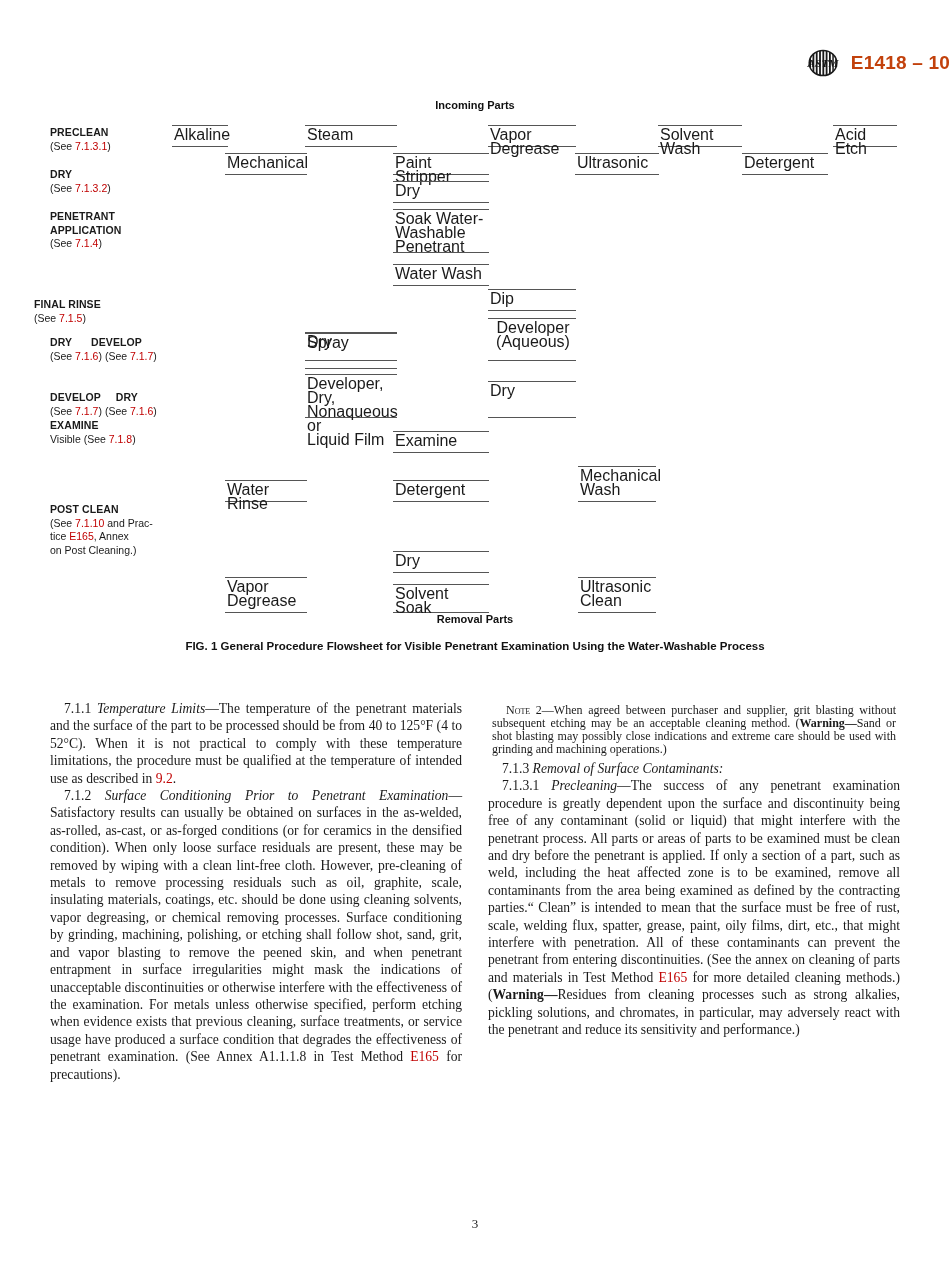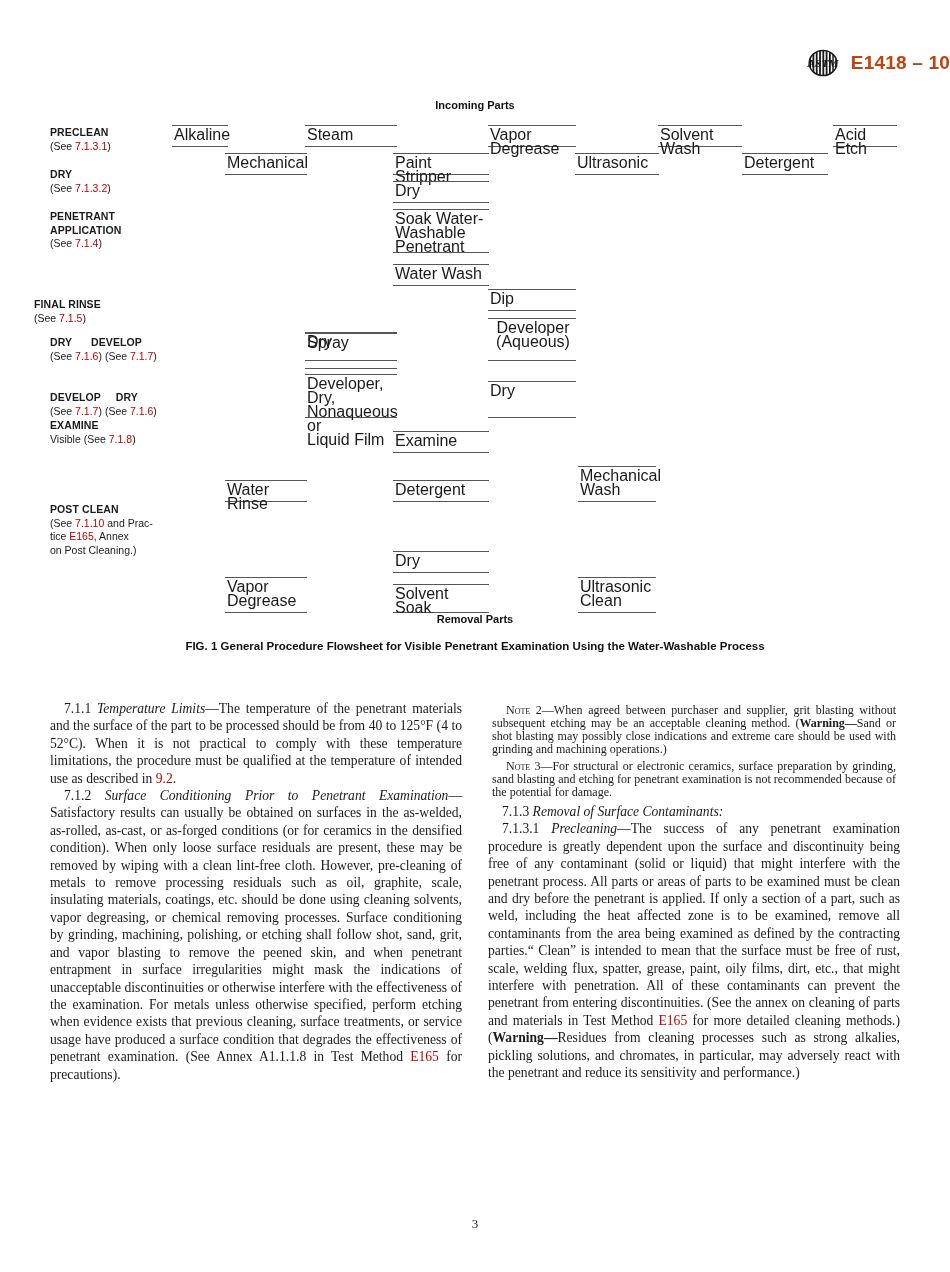--- a/index.html
+++ b/index.html
@@ -202,20 +202,19 @@
 
   <div class="fig-cap">FIG. 1  General Procedure Flowsheet for Visible Penetrant Examination Using the Water-Washable Process</div>
 
   <div class="cols">
     <div class="col col-left" id="col-left">
         <p class="bt"><span>7.1.1 </span><span class="it">Temperature Limits</span><span>—The temperature of the penetrant materials and the surface of the part to be processed should be from 40 to 125°F (4 to 52°C). When it is not practical to comply with these temperature limitations, the procedure must be qualified at the temperature of intended use as described in </span><span class="ref">9.2</span><span>.</span></p>
         <p class="bt"><span>7.1.2 </span><span class="it">Surface Conditioning Prior to Penetrant Examination</span><span>—Satisfactory results can usually be obtained on surfaces in the as-welded, as-rolled, as-cast, or as-forged conditions (or for ceramics in the densified condition). When only loose surface residuals are present, these may be removed by wiping with a clean lint-free cloth. However, pre-cleaning of metals to remove processing residuals such as oil, graphite, scale, insulating materials, coatings, etc. should be done using cleaning solvents, vapor degreasing, or chemical removing processes. Surface conditioning by grinding, machining, polishing, or etching shall follow shot, sand, grit, and vapor blasting to remove the peened skin, and when penetrant entrapment in surface irregularities might mask the indications of unacceptable discontinuities or otherwise interfere with the effectiveness of the examination. For metals unless otherwise specified, perform etching when evidence exists that previous cleaning, surface treatments, or service usage have produced a surface condition that degrades the effectiveness of penetrant examination. (See Annex A1.1.1.8 in Test Method </span><span class="ref">E165</span><span> for precautions).</span></p>
       </div>
     <div class="col col-right" id="col-right">
         <p class="note"><span class="note-lbl">Note</span><span> 2—When agreed between purchaser and supplier, grit blasting without subsequent etching may be an acceptable cleaning method. (</span><span class="bd">Warning—</span><span>Sand or shot blasting may possibly close indications and extreme care should be used with grinding and machining operations.)</span></p>
-        <p class="note"><span class="note-lbl">Note</span><span> 3—For structural or electronic ceramics, surface preparation by grinding, sand blasting and etching for penetrant examination is not recommended because of the potential for damage.</span></p>
         <p class="bt"><span>7.1.3 </span><span class="it">Removal of Surface Contaminants:</span></p>
         <p class="bt"><span>7.1.3.1 </span><span class="it">Precleaning</span><span>—The success of any penetrant examination procedure is greatly dependent upon the surface and discontinuity being free of any contaminant (solid or liquid) that might interfere with the penetrant process. All parts or areas of parts to be examined must be clean and dry before the penetrant is applied. If only a section of a part, such as weld, including the heat affected zone is to be examined, remove all contaminants from the area being examined as defined by the contracting parties.“ Clean” is intended to mean that the surface must be free of rust, scale, welding flux, spatter, grease, paint, oily films, dirt, etc., that might interfere with penetration. All of these contaminants can prevent the penetrant from entering discontinuities. (See the annex on cleaning of parts and materials in Test Method </span><span class="ref">E165</span><span> for more detailed cleaning methods.) (</span><span class="bd">Warning—</span><span>Residues from cleaning processes such as strong alkalies, pickling solutions, and chromates, in particular, may adversely react with the penetrant and reduce its sensitivity and performance.)</span></p>
       </div>
   </div>
 
   <div class="page-num">3</div>
 </div>
 
 </body></html>

